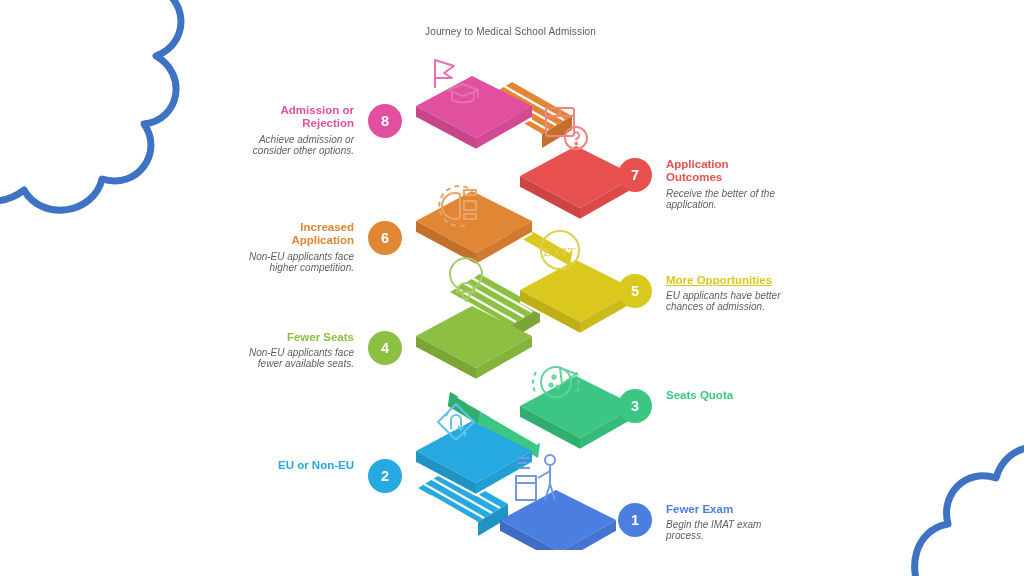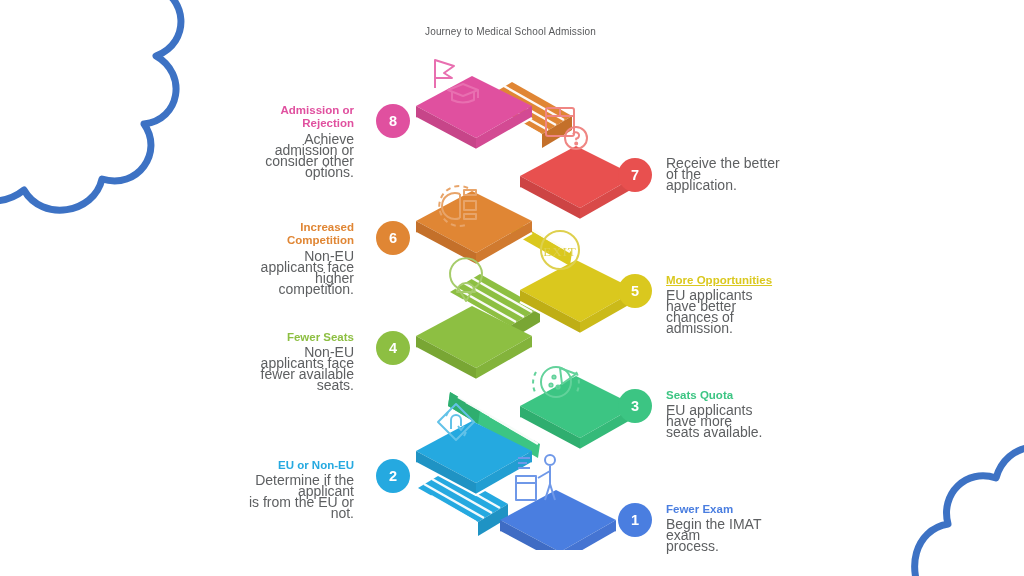--- a/index.html
+++ b/index.html
@@ -34,27 +34,27 @@
     color:#fff;font-size:14.5px;font-weight:bold;
     display:flex;align-items:center;justify-content:center;
     box-sizing:border-box;
   }
   .step .txt{display:block;}
   .step .s-title{
     font-size:11.5px;font-weight:bold;line-height:13.4px;
     margin:0 0 3px 0;
   }
   .step .s-desc{
-    font-size:14px;line-height:11px;color:#5d5f61;
-    margin:0;white-space:pre-line;
+    font-size:10px;line-height:11px;color:#5d5f61;
+    margin:0;white-space:pre-line;font-style:italic;
   }
 
   
   .step.left{flex-direction:row;}
-  .step.left .txt{text-align:right;margin-right:22px;width:112px;}
+  .step.left .txt{text-align:right;margin-right:14px;width:112px;}
   
   .step.right .txt{text-align:left;margin-left:14px;width:120px;}
 
   #step8{left:242px;top:104px;}
   #step6{left:242px;top:221px;}
   #step4{left:242px;top:331px;}
   #step2{left:242px;top:459px;}
 
   #step7{left:618px;top:158px;}
   #step5{left:618px;top:274px;}
@@ -267,68 +267,65 @@
     <div class="txt">
       <p class="s-title" style="color: rgb(224, 80, 159);">Admission or Rejection</p>
       <p class="s-desc">Achieve admission or
 consider other options.</p>
     </div>
     <div class="bubble" style="background:#e0509f">8</div>
   </div>
 
   <div class="step left" id="step6">
     <div class="txt">
-      <p class="s-title" style="color: rgb(224, 134, 52);">Increased Competition</p>
+      <p class="s-title" style="color: rgb(224, 134, 52);">Increased Application</p>
       <p class="s-desc">Non-EU applicants face
 higher competition.</p>
     </div>
     <div class="bubble" style="background:#e08634">6</div>
   </div>
 
   <div class="step left" id="step4">
     <div class="txt">
       <p class="s-title" style="color: rgb(141, 191, 66); text-align: right;">Fewer Seats</p>
       <p class="s-desc">Non-EU applicants face
 fewer available seats.</p>
     </div>
     <div class="bubble" style="background:#8dbf42">4</div>
   </div>
 
   <div class="step left" id="step2">
     <div class="txt">
       <p class="s-title" style="color: rgb(37, 169, 224);">EU or Non-EU</p>
-      <p class="s-desc">Determine if the applicant
-is from the EU or not.</p>
     </div>
     <div class="bubble" style="background:#25a9e0">2</div>
   </div>
 
   <div class="step right" id="step7">
     <div class="bubble" style="background:#e8504f">7</div>
     <div class="txt">
+      <p class="s-title" style="color: rgb(232, 80, 79);">Application Outcomes</p>
       <p class="s-desc">Receive the better of the
 application.</p>
     </div>
   </div>
 
   <div class="step right" id="step5">
     <div class="bubble" style="background:#dac81e">5</div>
     <div class="txt">
       <p class="s-title" style="color: rgb(218, 200, 30); text-decoration: underline;">More Opportunities</p>
       <p class="s-desc">EU applicants have better
 chances of admission.</p>
     </div>
   </div>
 
   <div class="step right" id="step3">
     <div class="bubble" style="background:#3cc583">3</div>
     <div class="txt">
       <p class="s-title" style="color: rgb(60, 197, 131);">Seats Quota</p>
-      <p class="s-desc">EU applicants have more
-seats available.</p>
     </div>
   </div>
 
   <div class="step right" id="step1">
     <div class="bubble" style="background:#4a7ee0">1</div>
     <div class="txt">
       <p class="s-title" style="color: rgb(74, 126, 224);">Fewer Exam</p>
       <p class="s-desc">Begin the IMAT exam
 process.</p>
     </div>

